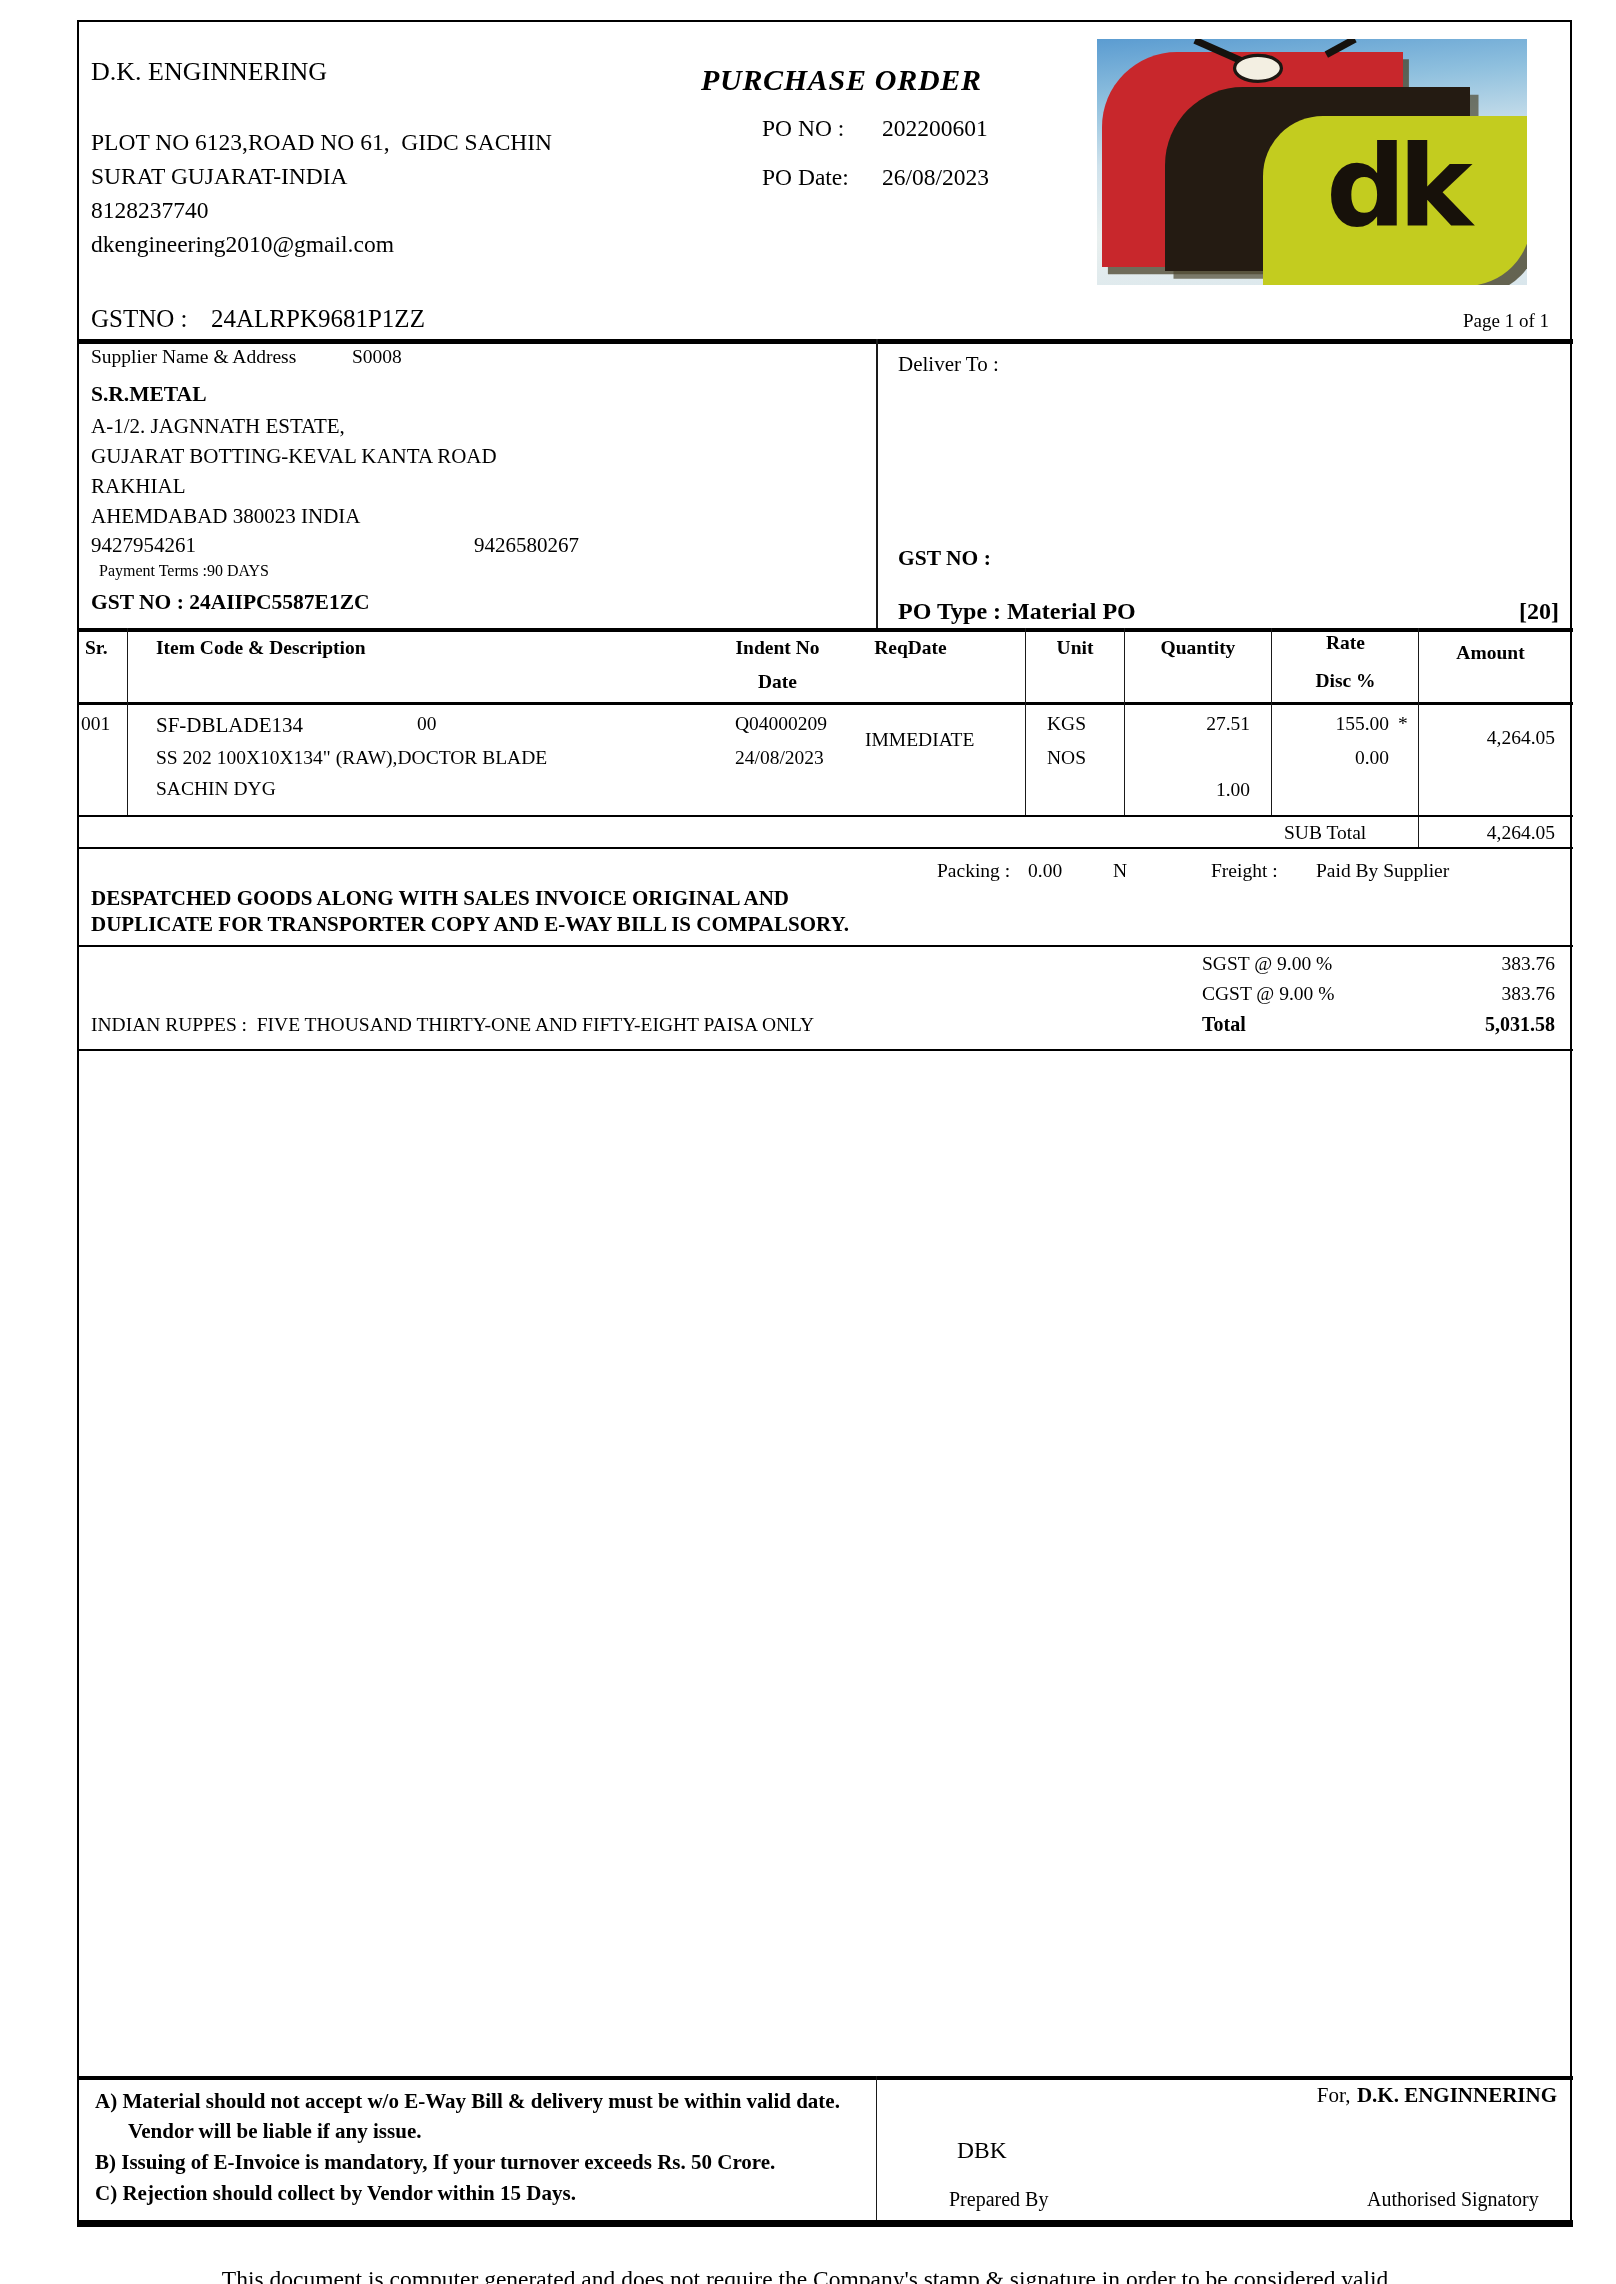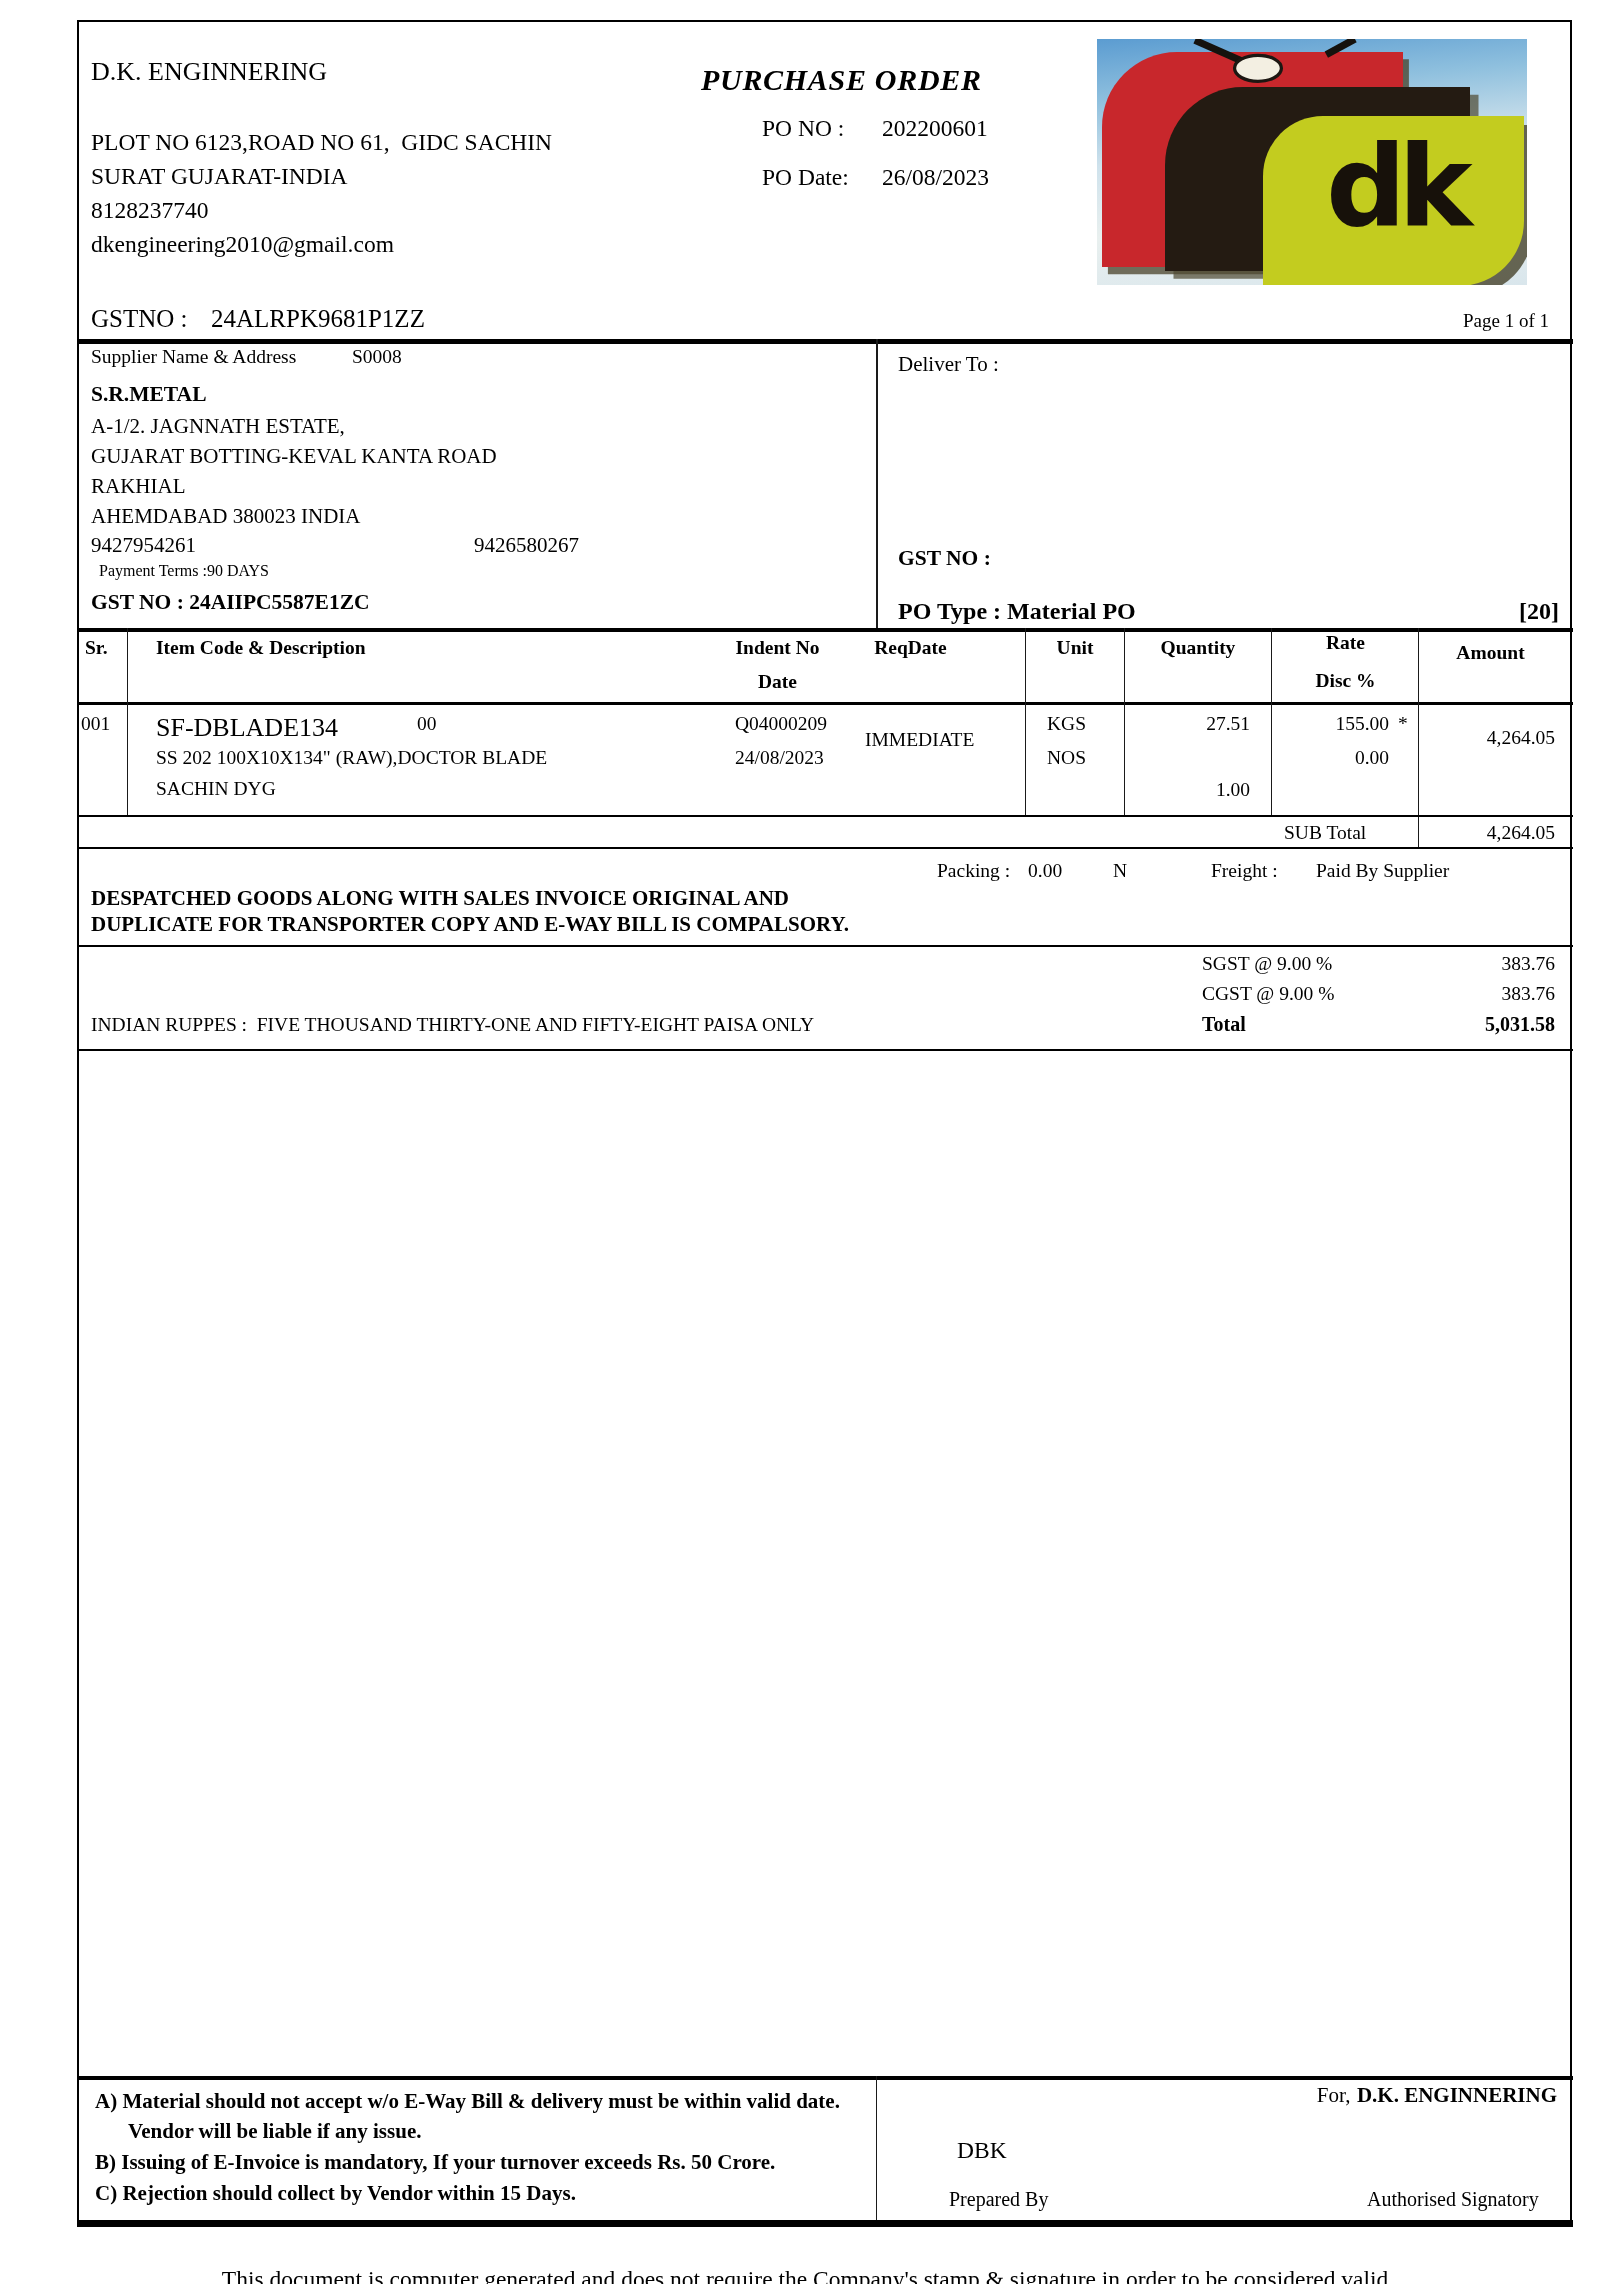--- a/index.html
+++ b/index.html
@@ -17,21 +17,21 @@
   
   #logo{position:absolute;left:1097px;top:39px;width:430px;height:246px;overflow:hidden;
         background:linear-gradient(175deg,#5b9cd1 0%,#8fc0de 22%,#cfe2ec 45%,#e9f0ef 70%,#d9e6ec 100%);}
   #logo .tag{position:absolute;}
   #logo .tag-red{left:5.2px;top:13px;width:301px;height:215px;background:#c8272c;
         border-top-left-radius:75px;box-shadow:5.9px 7.2px 0 rgba(72,66,40,.75);}
   #logo .tag-black{left:68px;top:48px;width:305px;height:184px;background:#241b12;
         border-top-left-radius:78px;box-shadow:8.5px 7.8px 0 rgba(78,72,48,.7);}
   #logo .tag-yellow{left:166px;top:77px;width:261px;height:170px;background:#c3cc1f;
         border-top-left-radius:60px;border-bottom-right-radius:65px;
-        box-shadow:8.5px 9px 0 rgba(70,66,42,.8);}
+        box-shadow:8.5px 9px 0 rgba(70,66,42,.8);padding-left:7px;}
   #logo .dk{position:absolute;left:63px;top:5.2px;font-family:"DejaVu Sans","Liberation Sans",sans-serif;
         font-weight:bold;font-size:112px;letter-spacing:-7.8px;color:#17110a;}
   #logo svg{position:absolute;left:0;top:0;}
   .z1{z-index:1}.z2{z-index:2}.z3{z-index:3}.z4{z-index:4}
 </style>
 </head>
 <body>
 
 <div id="page">
 
@@ -101,21 +101,21 @@
   <div class="abs b tac" style="left:719px;top:637px;width:117px;font-size:19.5px;">Indent No</div>
   <div class="abs b tac" style="left:719px;top:671px;width:117px;font-size:19.5px;">Date</div>
   <div class="abs b tac" style="left:852px;top:637px;width:117px;font-size:19.5px;">ReqDate</div>
   <div class="abs b tac" style="left:1026px;top:637px;width:98px;font-size:19.5px;">Unit</div>
   <div class="abs b tac" style="left:1125px;top:637px;width:146px;font-size:19.5px;">Quantity</div>
   <div class="abs b tac" style="left:1273px;top:632px;width:145px;font-size:19.5px;">Rate</div>
   <div class="abs b tac" style="left:1273px;top:670px;width:145px;font-size:19.5px;">Disc %</div>
   <div class="abs b tac" style="left:1419px;top:642px;width:143px;font-size:19.5px;">Amount</div>
 
   <div class="abs" style="left:81px;top:713px;font-size:19.5px;">001</div>
-  <div class="abs" style="left:156px;top:713px;font-size:26px;">SF-DBLADE134</div>
+  <div class="abs" style="left:156px;top:713px;font-size:21px;">SF-DBLADE134</div>
   <div class="abs" style="left:417px;top:713px;font-size:19.5px;">00</div>
   <div class="abs" style="left:735px;top:713px;font-size:19.5px;">Q04000209</div>
   <div class="abs" style="left:735px;top:747px;font-size:19.5px;">24/08/2023</div>
   <div class="abs" style="left:865px;top:729px;font-size:19.5px;">IMMEDIATE</div>
   <div class="abs" style="left:1047px;top:713px;font-size:19.5px;">KGS</div>
   <div class="abs" style="left:1047px;top:747px;font-size:19.5px;">NOS</div>
   <div class="abs tar" style="left:1125px;top:713px;width:125px;font-size:19.5px;">27.51</div>
   <div class="abs tar" style="left:1125px;top:779px;width:125px;font-size:19.5px;">1.00</div>
   <div class="abs tar" style="left:1273px;top:713px;width:116px;font-size:19.5px;">155.00</div>
   <div class="abs" style="left:1398px;top:713px;font-size:19.5px;">*</div>

